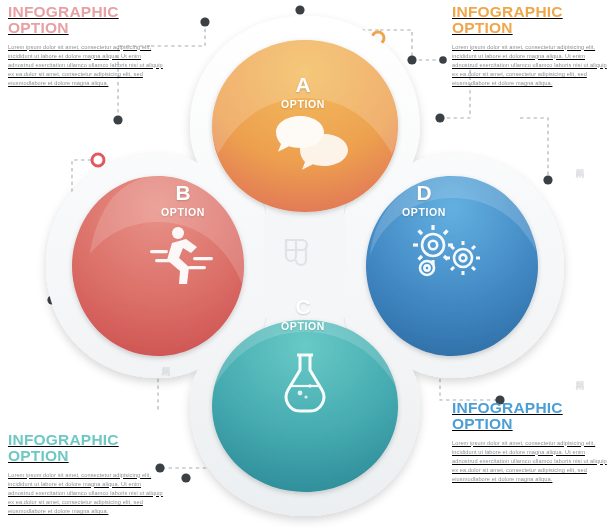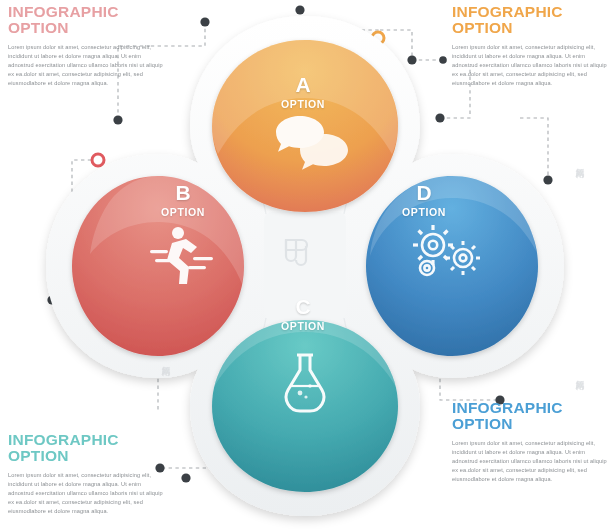--- a/index.html
+++ b/index.html
@@ -6,21 +6,21 @@
   body{
     width:610px;height:532px;
     background:#ffffff;
     font-family:"Liberation Sans", sans-serif;
     position:relative;
     overflow:hidden;
   }
   .stage{position:absolute;left:0;top:0;width:610px;height:532px;}
 
   
-  .corner{position:absolute;width:160px;}
+  .corner{position:absolute;width:160px;text-decoration:underline;}
   .corner .hl{
     font-size:15.5px;font-weight:bold;line-height:1.05;
     letter-spacing:.2px;text-transform:uppercase;
   }
   .corner .body{
     margin-top:6px;font-size:5.6px;line-height:1.62;color:#8b8f93;
     letter-spacing:.1px;
   }
   .tl{left:8px;top:4px;}
   .tr{left:452px;top:4px;}

